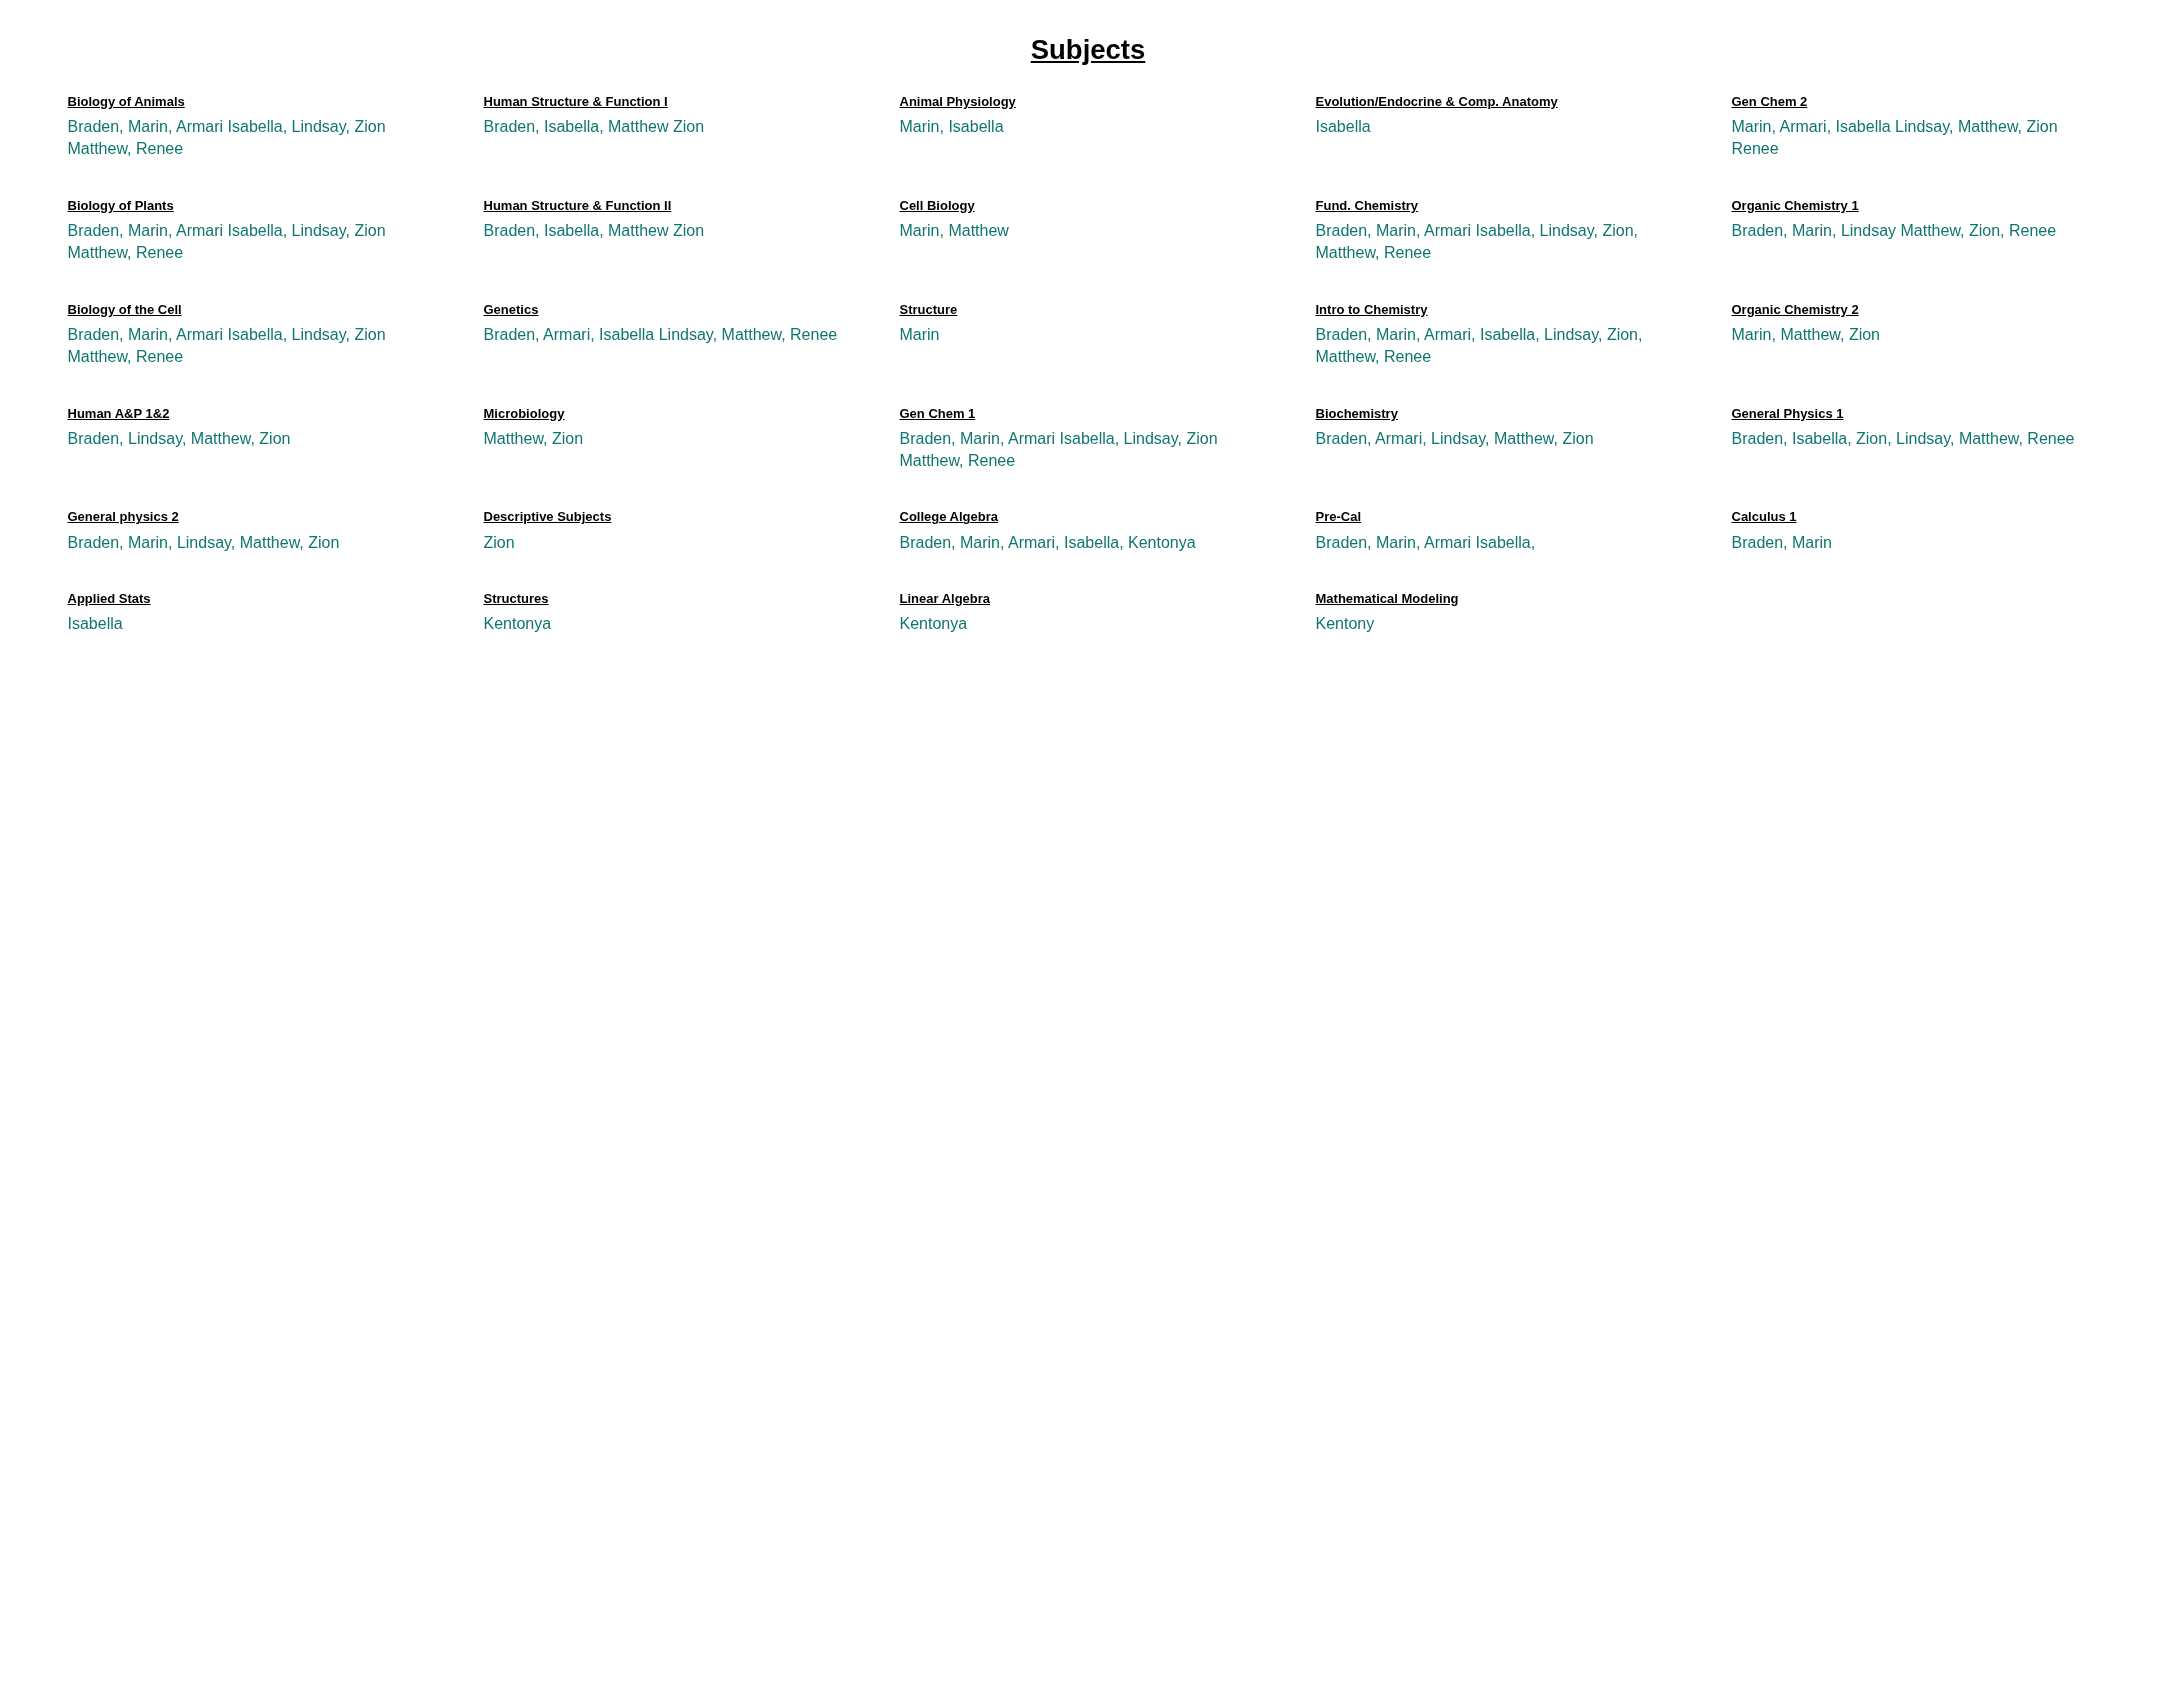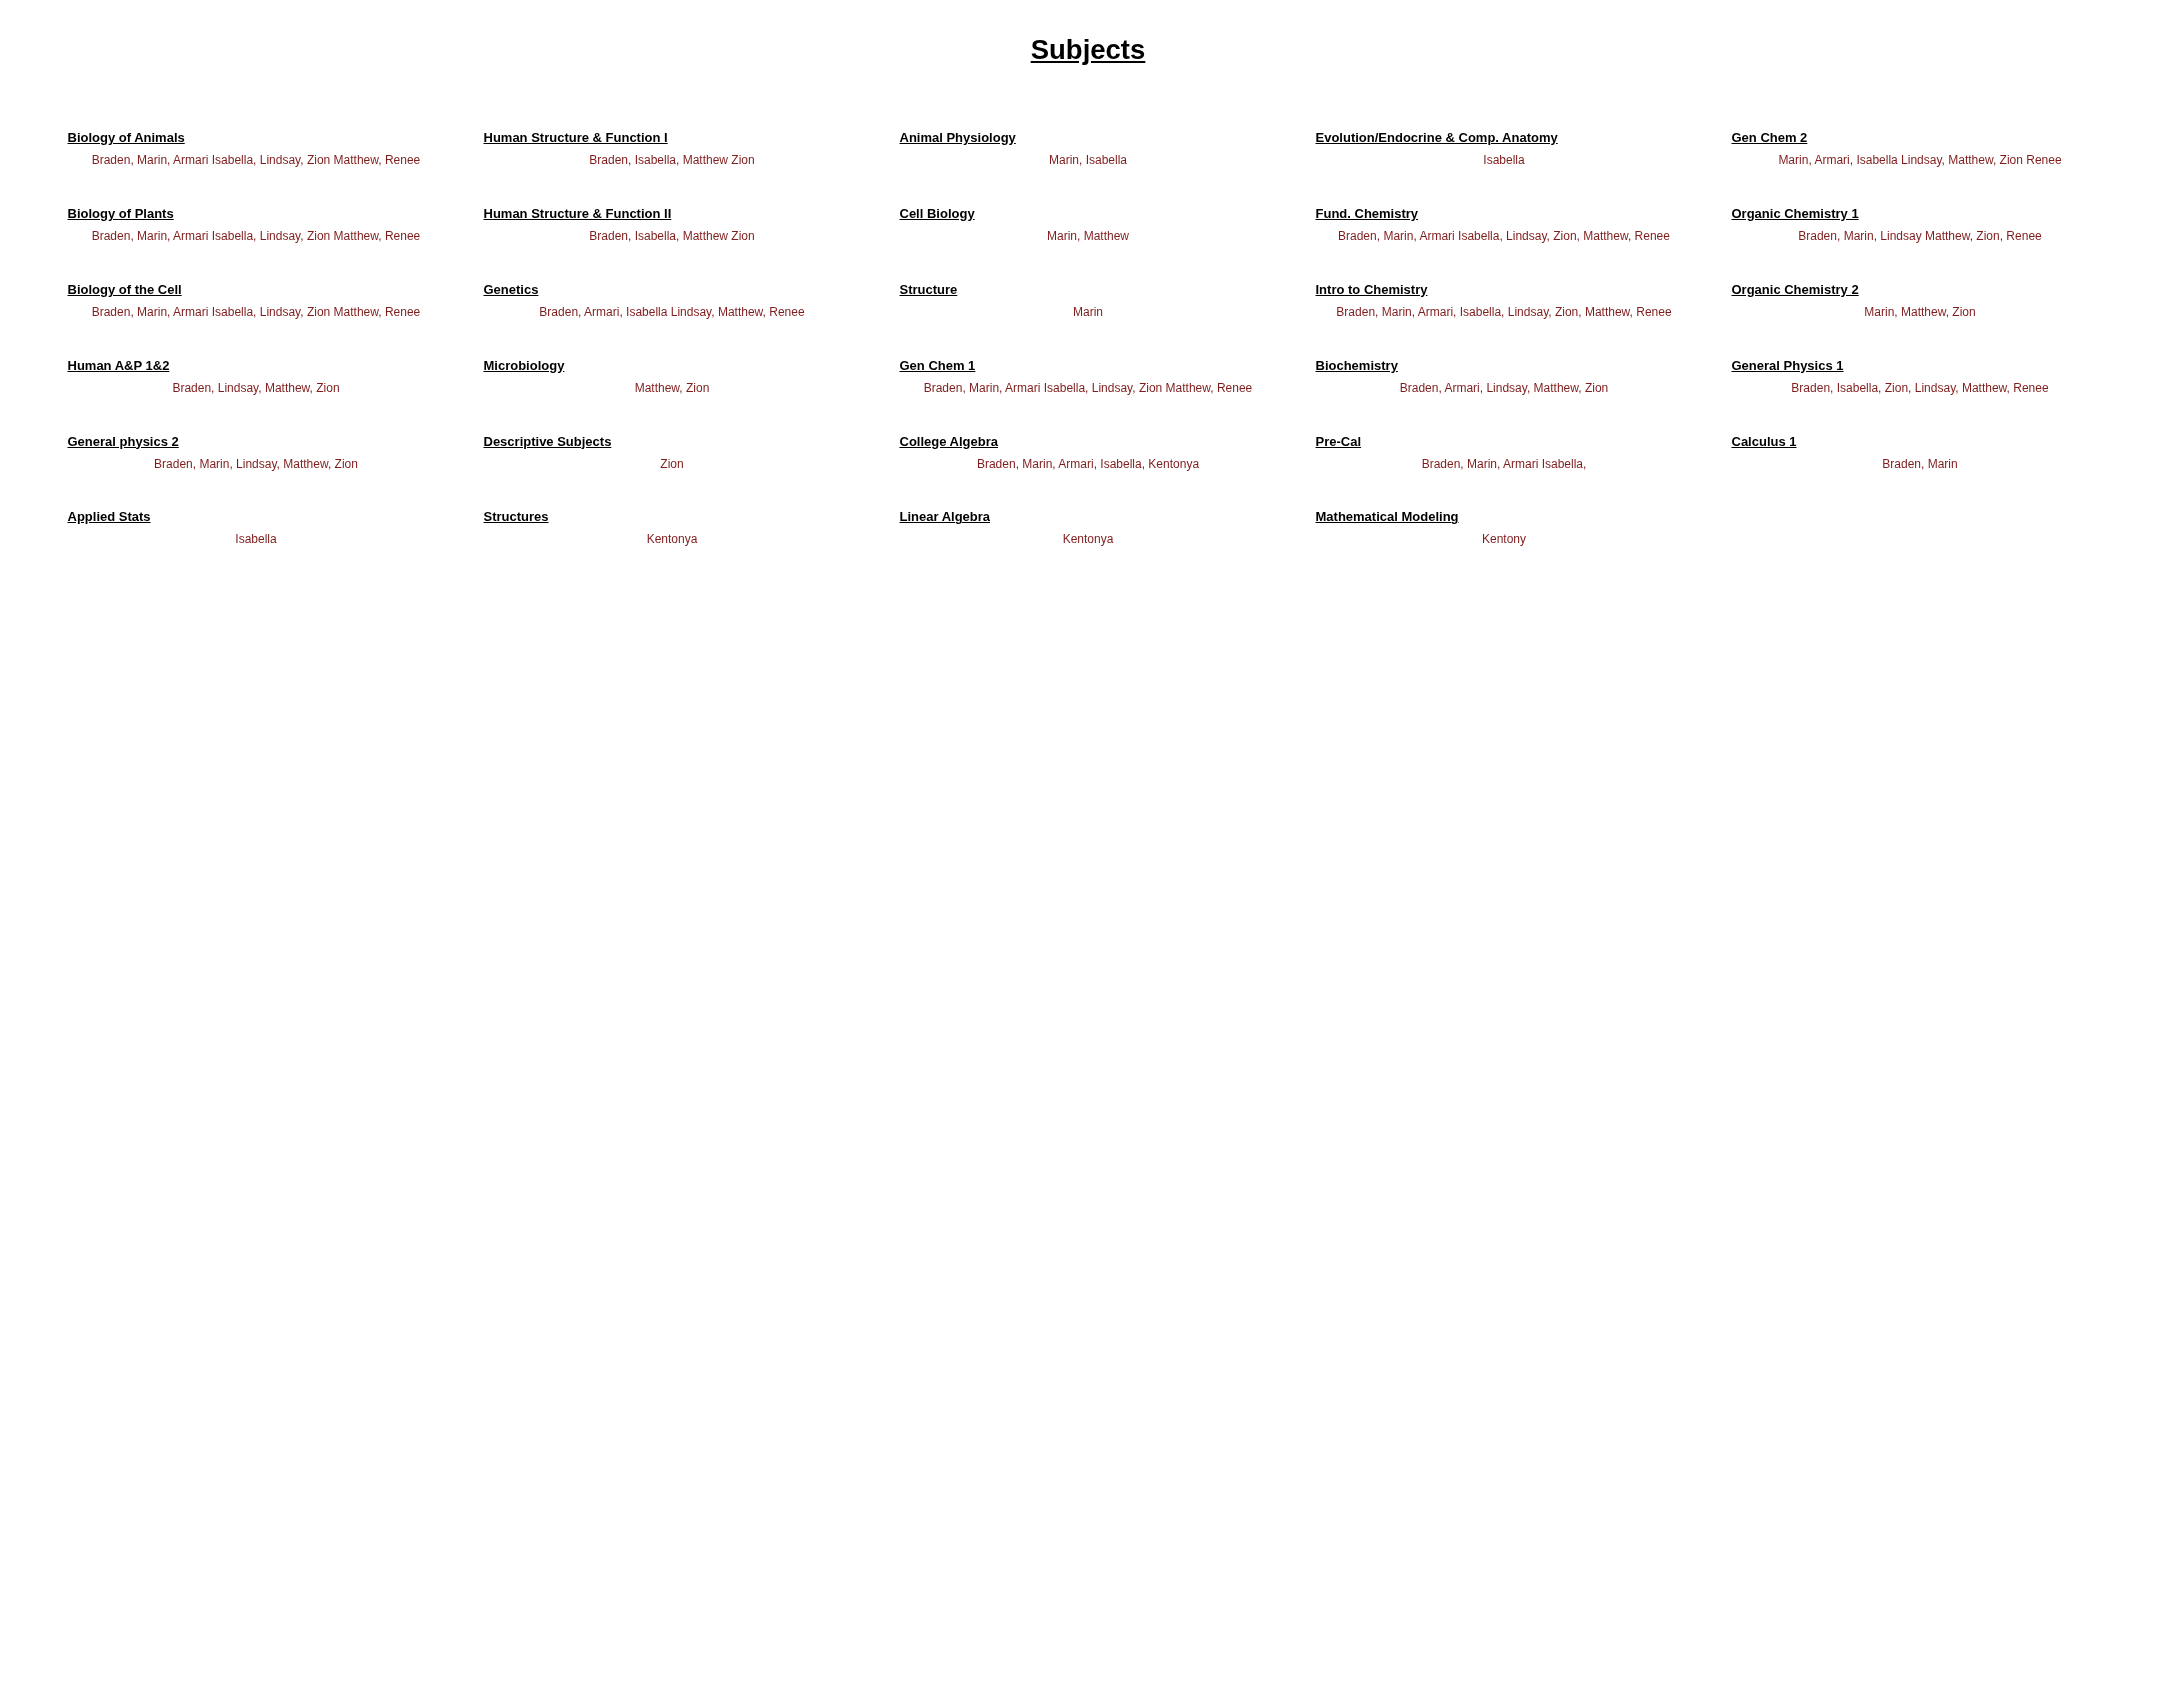--- a/index.html
+++ b/index.html
@@ -14,21 +14,21 @@
       font-size: 13px;
       color: #000000;
       padding: 34px 52px;
     }
 
     .page-title {
       text-align: center;
       font-size: 27.5px;
       font-weight: bold;
       text-decoration: underline;
-      margin-bottom: 52px;
+      margin-bottom: 16px;
       font-family: Arial, sans-serif;
     }
 
     .subjects-grid {
       display: grid;
       grid-template-columns: repeat(5, 1fr);
       gap: 8px;
       width: 100%;
     }
 
@@ -40,24 +40,23 @@
     .subject-name {
       font-weight: bold;
       text-decoration: underline;
       font-size: 13px;
       margin-bottom: 5.2px;
       display: block;
       line-height: 1.3;
     }
 
     .subject-people {
-      font-size: 12px;
+      font-size: 16px;
       line-height: 1.4;
-      color: #7f1d1d;
-      text-align: center;
+      color: #0f766e;
     }
   </style>
 </head>
 <body>
 
 <h1 class="page-title">Subjects</h1>
 
 <div class="subjects-grid">
 <div class="subject-cell">
       <span class="subject-name">Biology of Animals</span>

